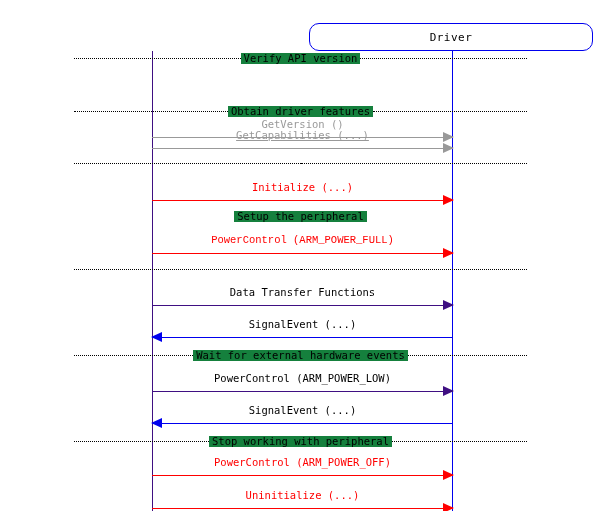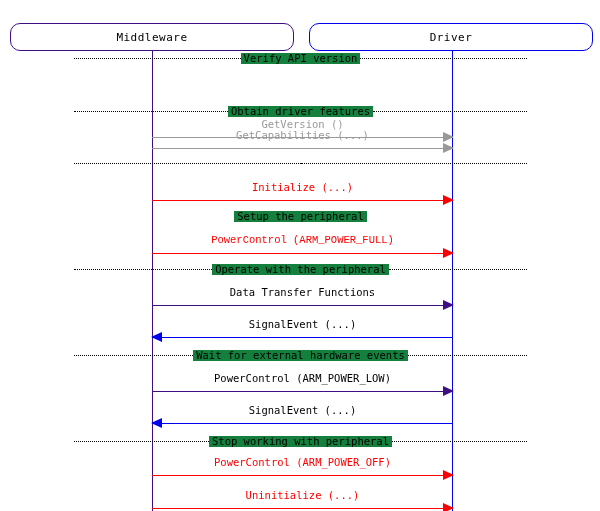--- a/index.html
+++ b/index.html
@@ -122,23 +122,20 @@
   .message.to-left .head {
     left: -1px;
     border-right: 11px solid currentColor;
   }
 </style>
 </head>
 <body>
 
 <div id="diagram">
 
-  <div class="participant middleware">
-    <span>Middleware</span>
-  </div>
 
   <div class="participant driver">
     <span>Driver</span>
   </div>
 
   <div class="lifeline middleware"></div>
   <div class="lifeline driver"></div>
 
   <div id="steps-layer">
       <div class="separator" style="top: 51px;">
@@ -150,21 +147,21 @@
         <div class="label" style="color: rgb(153, 153, 153);">GetVersion ()</div>
         <div class="shaft"></div>
         <div class="head"></div>
       </div>
       <div class="separator" style="top: 104px;">
         <div class="rule"></div>
         <div class="caption">Obtain driver features</div>
         <div class="rule"></div>
       </div>
       <div class="message to-right" style="top: 129px; color: rgb(153, 153, 153);">
-        <div class="label" style="color: rgb(153, 153, 153);">GetCapabilities (...)</div>
+        <div class="label" style="color: rgb(153, 153, 153); text-decoration: underline;">GetCapabilities (...)</div>
         <div class="shaft"></div>
         <div class="head"></div>
       </div>
       <div class="separator" style="top: 156px;">
         <div class="rule"></div>
         <div class="rule"></div>
       </div>
       <div class="message to-right" style="top: 181px; color: rgb(255, 0, 0);">
         <div class="label" style="color: rgb(255, 0, 0);">Initialize (...)</div>
         <div class="shaft"></div>
@@ -175,21 +172,20 @@
         <div class="caption">Setup the peripheral</div>
         <div class="rule"></div>
       </div>
       <div class="message to-right" style="top: 234px; color: rgb(255, 0, 0); font-family: Liberation Mono, monospace;">
         <div class="label" style="color: rgb(255, 0, 0);">PowerControl (ARM_POWER_FULL)</div>
         <div class="shaft"></div>
         <div class="head"></div>
       </div>
       <div class="separator" style="top: 262px;">
         <div class="rule"></div>
-        <div class="caption">Operate with the peripheral</div>
         <div class="rule"></div>
       </div>
       <div class="message to-right" style="top: 286px; color: rgb(63, 15, 130);">
         <div class="label" style="color: rgb(0, 0, 0);">Data Transfer Functions</div>
         <div class="shaft"></div>
         <div class="head"></div>
       </div>
       <div class="message to-left" style="top: 318px; color: rgb(0, 0, 238);">
         <div class="label" style="color: rgb(0, 0, 0);">SignalEvent (...)</div>
         <div class="shaft"></div>

